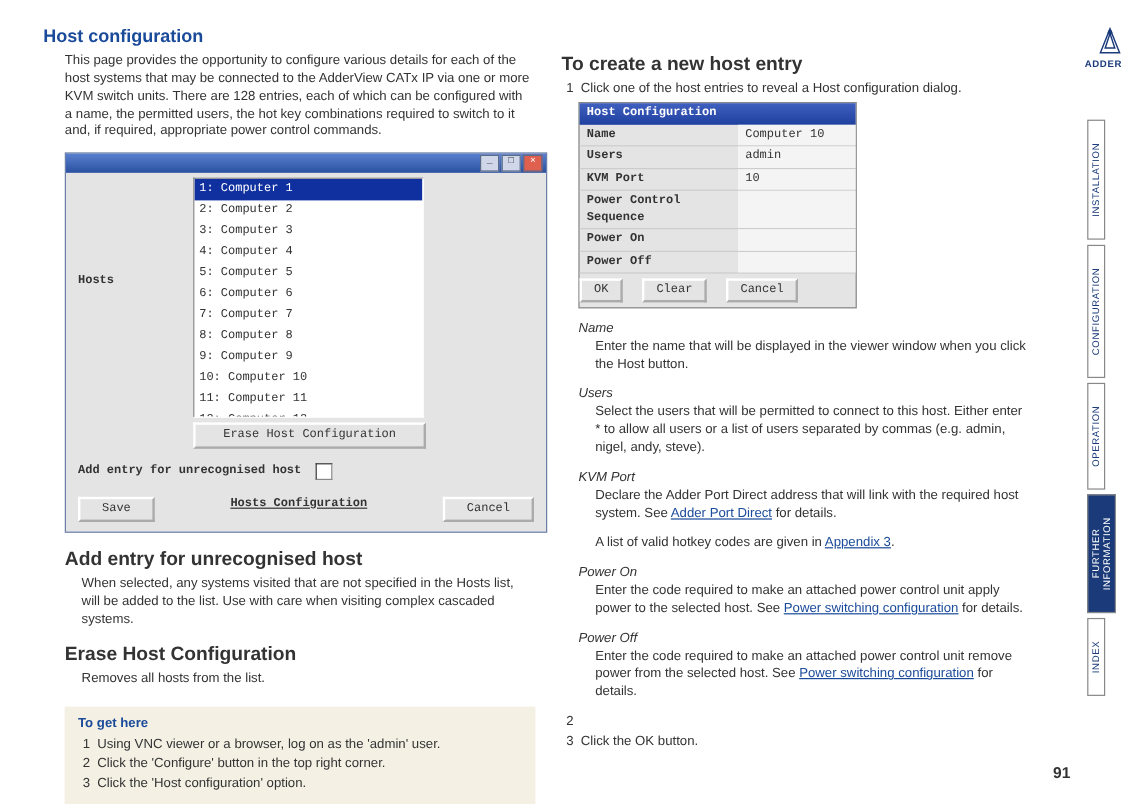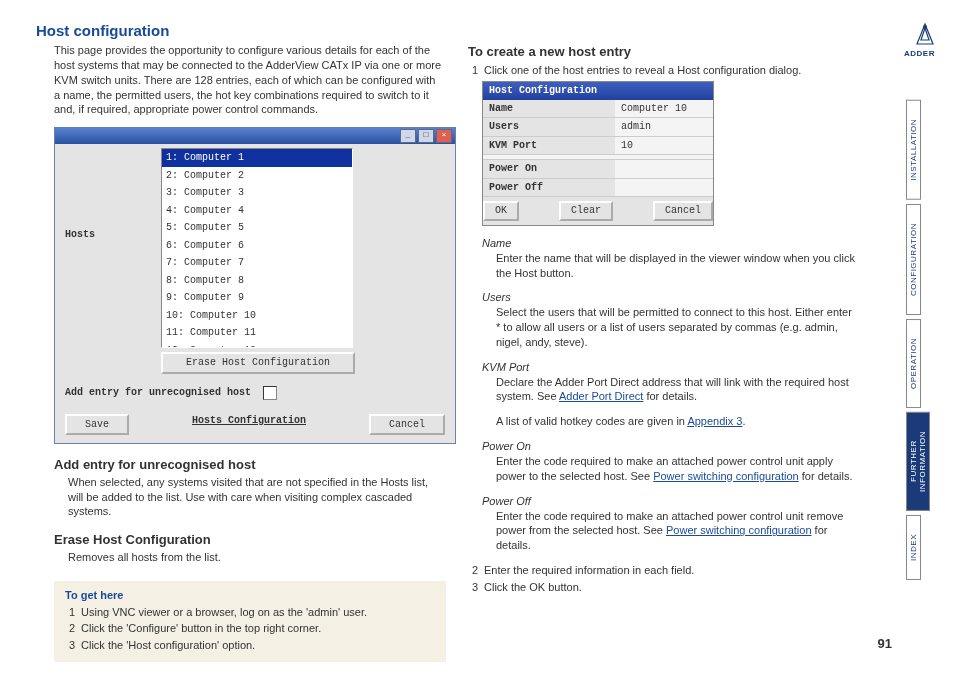--- a/index.html
+++ b/index.html
@@ -21,21 +21,21 @@
   .columns {
     display: flex;
     padding: 0 0 0 54px;
     gap: 26px;
   }
   .col {
     width: 388px;
     line-height: 1.35;
   }
   .para { margin: 0 0 10px 0; }
-  .section-bold { font-weight: 600; font-size: 13px; margin: 12px 0 1px 0; }
+  .section-bold { font-weight: 600; font-size: 16px; margin: 12px 0 1px 0; }
   .indent { padding-left: 14px; }
   .italic { font-style: italic; margin: 7px 0 0 0; }
   .num-line { display:flex; gap:6px; margin-top:2px;}
   .num-line .n { width:10px; text-align:right;}
   .link { color:#1a4a9a; text-decoration:underline; cursor:pointer; }
 
   
   .dlg1 {
     width: 400px;
     margin-top: 4px;
@@ -73,21 +73,21 @@
   
   .dlg2 {
     width:230px; margin:4px 0 10px 14px;
     font-family:"Courier New", monospace; font-size:10px;
     border:1px solid #888; background:#e4e4e4;
   }
   .dlg2 .tb {background:linear-gradient(#4060c0,#2040a0);color:#fff;padding:2px 6px;font-weight:600;}
   .dlg2 .row {display:flex; border-bottom:1px solid #ccc;}
   .dlg2 .k {width:120px;padding:2px 6px;font-weight:600;}
   .dlg2 .v {flex:1;padding:2px 6px;background:#f4f4f4;}
-  .dlg2 .btns{display:flex;justify-content:space-between;padding:4px 0;}
+  .dlg2 .btns{display:flex;gap:16px;justify-content:flex-start;padding:4px 0;}
   .dlg2 .b{border:2px outset #fff;padding:1px 10px;}
 
   
   .box {
     width:370px; background:#f4f0e4; border:1px solid #f4f0e4;
     padding:6px 10px 8px 10px; margin-top:16px;
   }
   .box .t { color:#1a4a9a; font-weight:600; font-size:11px;}
 
   
@@ -196,20 +196,21 @@
         </div>
       <div class="row">
           <div class="k">Users</div>
           <div class="v">admin</div>
         </div>
       <div class="row">
           <div class="k">KVM Port</div>
           <div class="v">10</div>
         </div>
       <div class="row">
+          <div class="k">Power Control Sequence</div>
           <div class="v"></div>
         </div>
       <div class="row">
           <div class="k">Power On</div>
           <div class="v"></div>
         </div>
       <div class="row">
           <div class="k">Power Off</div>
           <div class="v"></div>
         </div>
@@ -234,21 +235,20 @@
     <div class="italic indent">Power On</div>
     <p class="para" style="padding-left:28px">
       <span>Enter the code required to make an attached power control unit apply power to the selected host. See </span><span class="link">Power switching configuration</span><span> for details.</span>
     </p>
     <div class="italic indent">Power Off</div>
     <p class="para" style="padding-left:28px">
       <span>Enter the code required to make an attached power control unit remove power from the selected host. See </span><span class="link">Power switching configuration</span><span> for details.</span>
     </p>
     <div class="num-line">
         <span class="n">2</span>
-        <span>Enter the required information in each field.</span>
       </div>
     <div class="num-line">
         <span class="n">3</span>
         <span>Click the OK button.</span>
       </div>
   </div>
 </div>
 
 <div class="pgnum">91</div>
 

